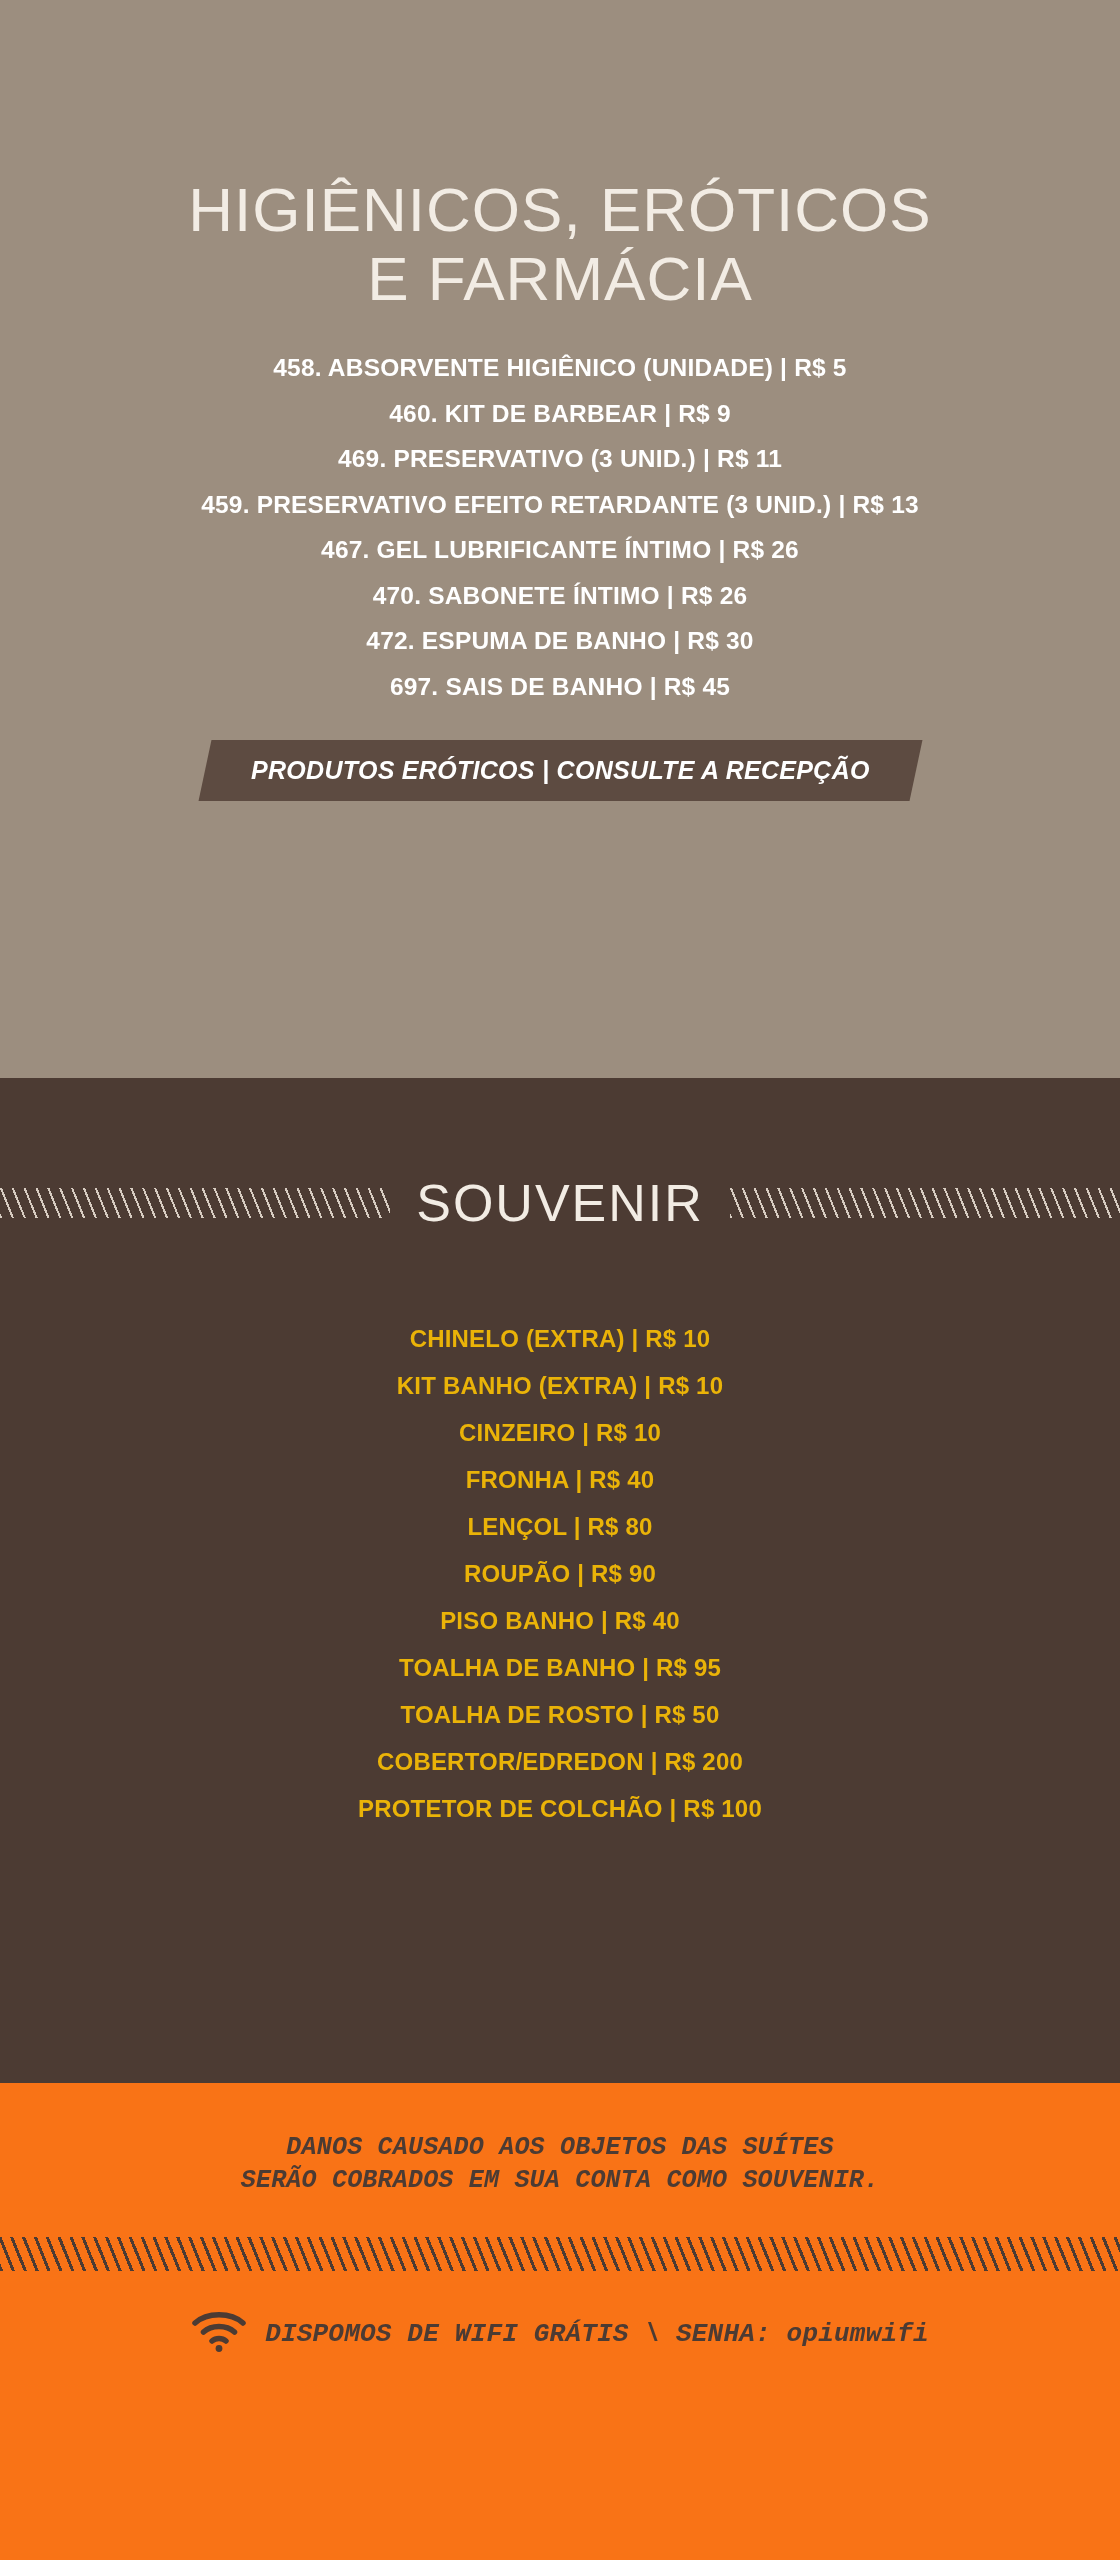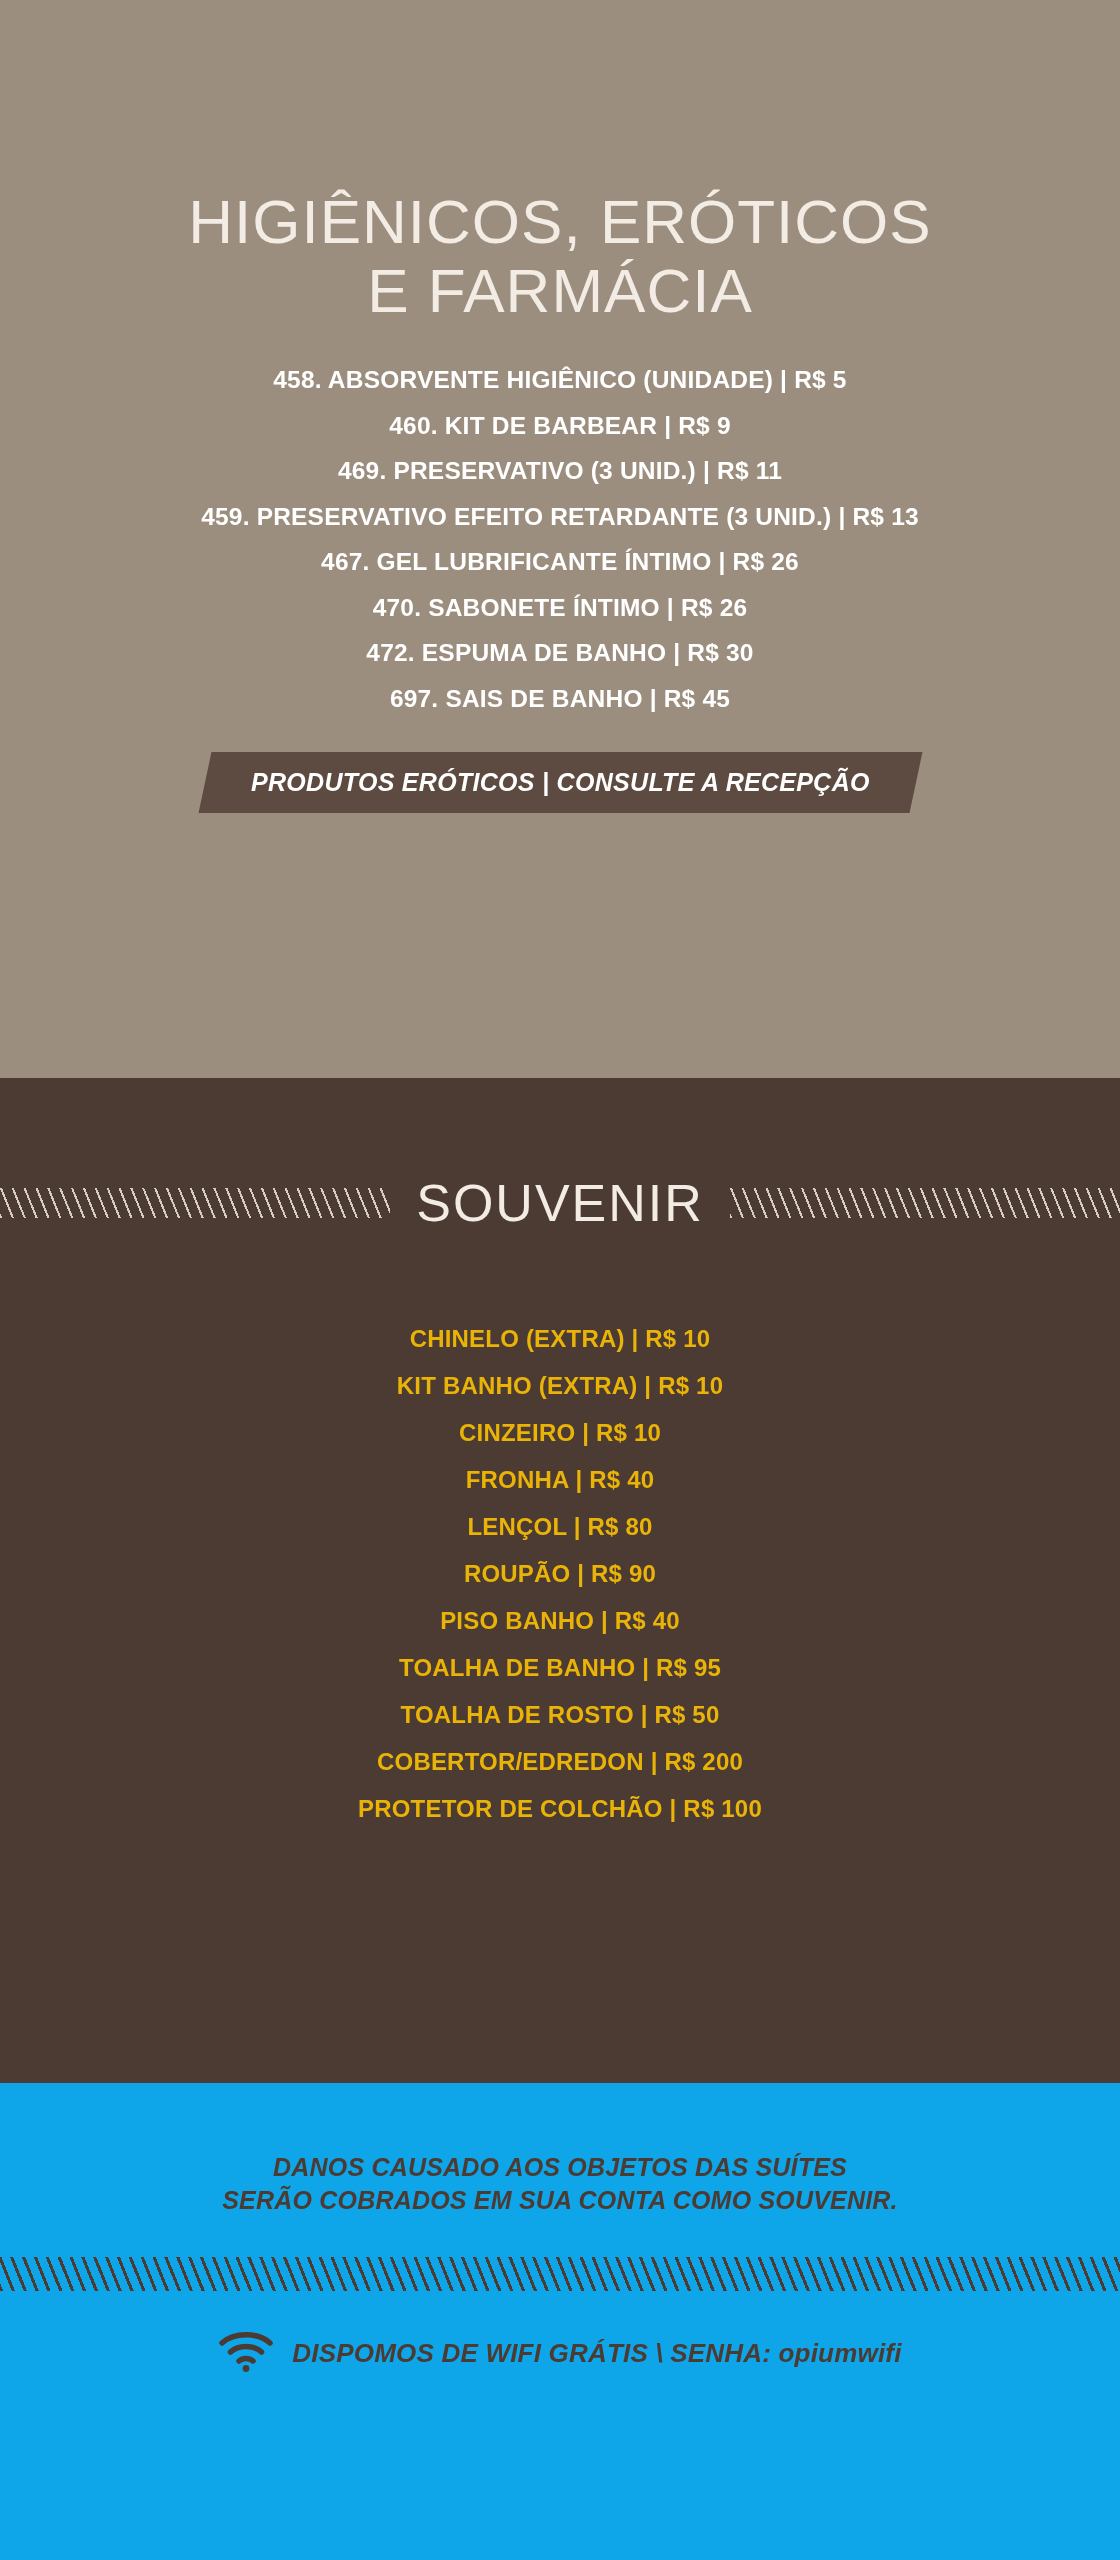--- a/index.html
+++ b/index.html
@@ -23,21 +23,21 @@
 
   
   .sec-hygiene {
     background: #9c8e7f;
     padding: 175px 0 0 0;
     height: 1078px;
     box-sizing: border-box;
     position: relative;
   }
   .sec-hygiene h1 {
-    margin: 12px;
+    margin: 0;
     text-align: center;
     color: #f2ece4;
     font-weight: 300;
     font-size: 62px;
     line-height: 1.12;
     letter-spacing: 1px;
     font-family: "Liberation Sans", sans-serif;
   }
   .sec-hygiene h1 .line2 { display: block; }
 
@@ -127,25 +127,26 @@
     font-weight: bold;
     font-size: 24px;
     letter-spacing: 0.2px;
     line-height: 1.0;
     padding: 11.5px 0;
     white-space: nowrap;
   }
 
   
   .sec-footer {
-    background: #0ea5e9;
+    background: #f97316;
     flex: 1 1 auto;
     position: relative;
-    padding-top: 68px;
+    padding-top: 48px;
     box-sizing: border-box;
+    font-family: Liberation Mono, monospace;
   }
   .notice {
     text-align: center;
     color: #4c3b33;
     font-weight: bold;
     font-style: italic;
     font-size: 25px;
     line-height: 1.32;
     letter-spacing: 0.2px;
   }

